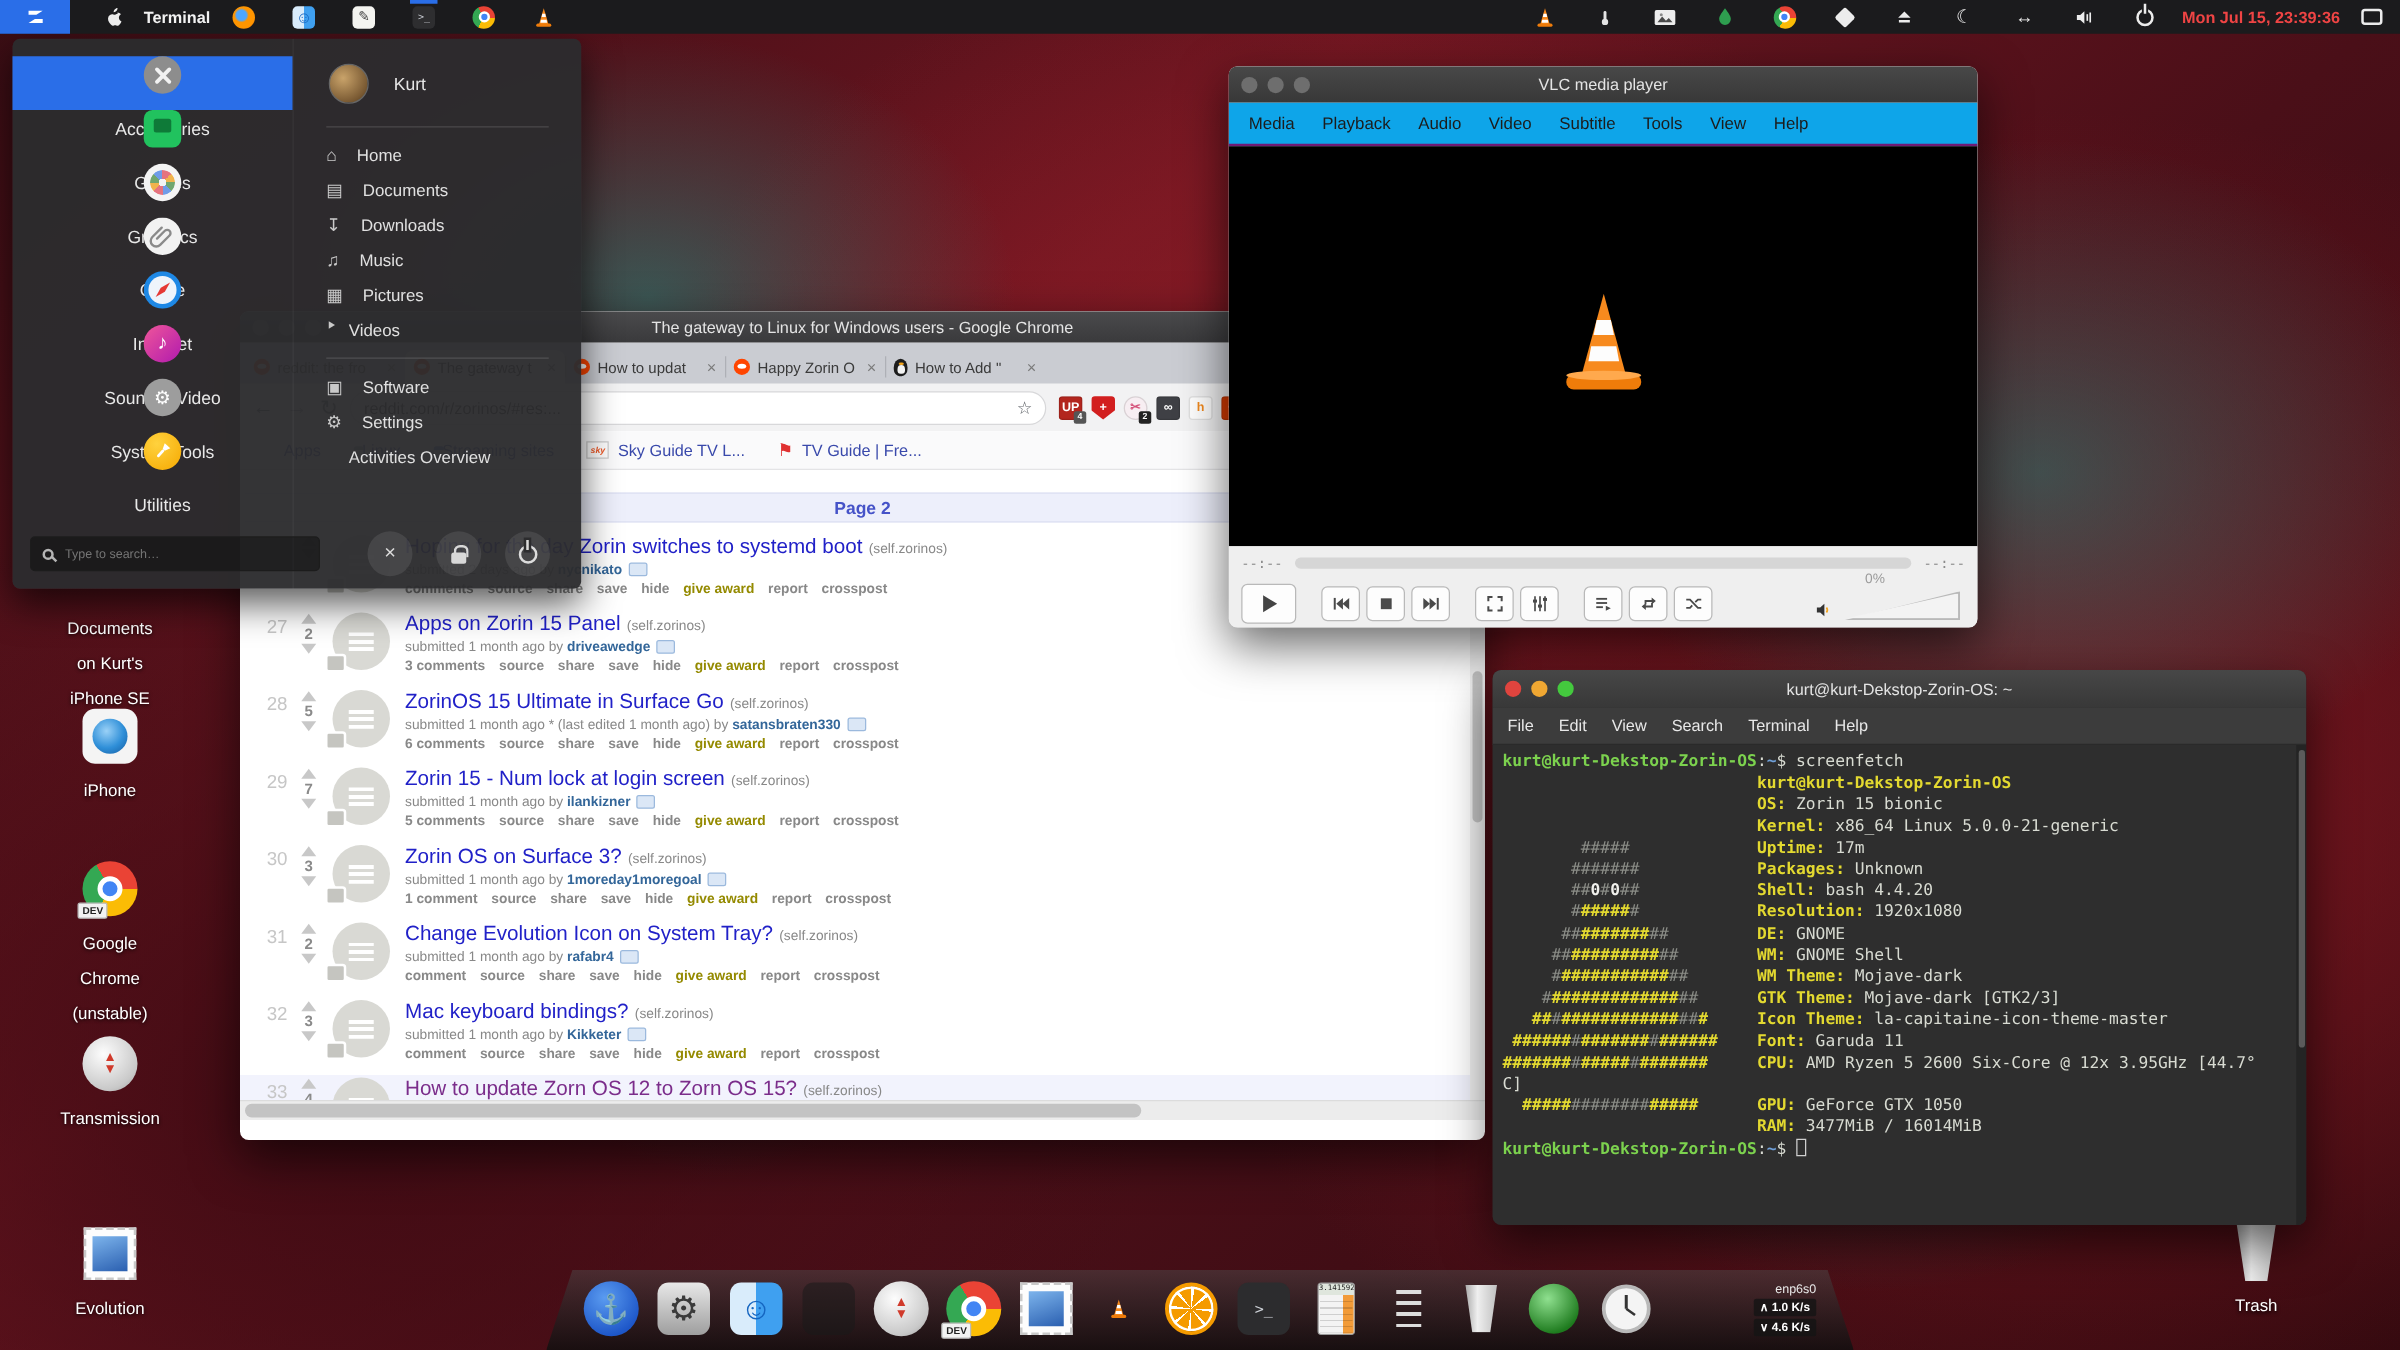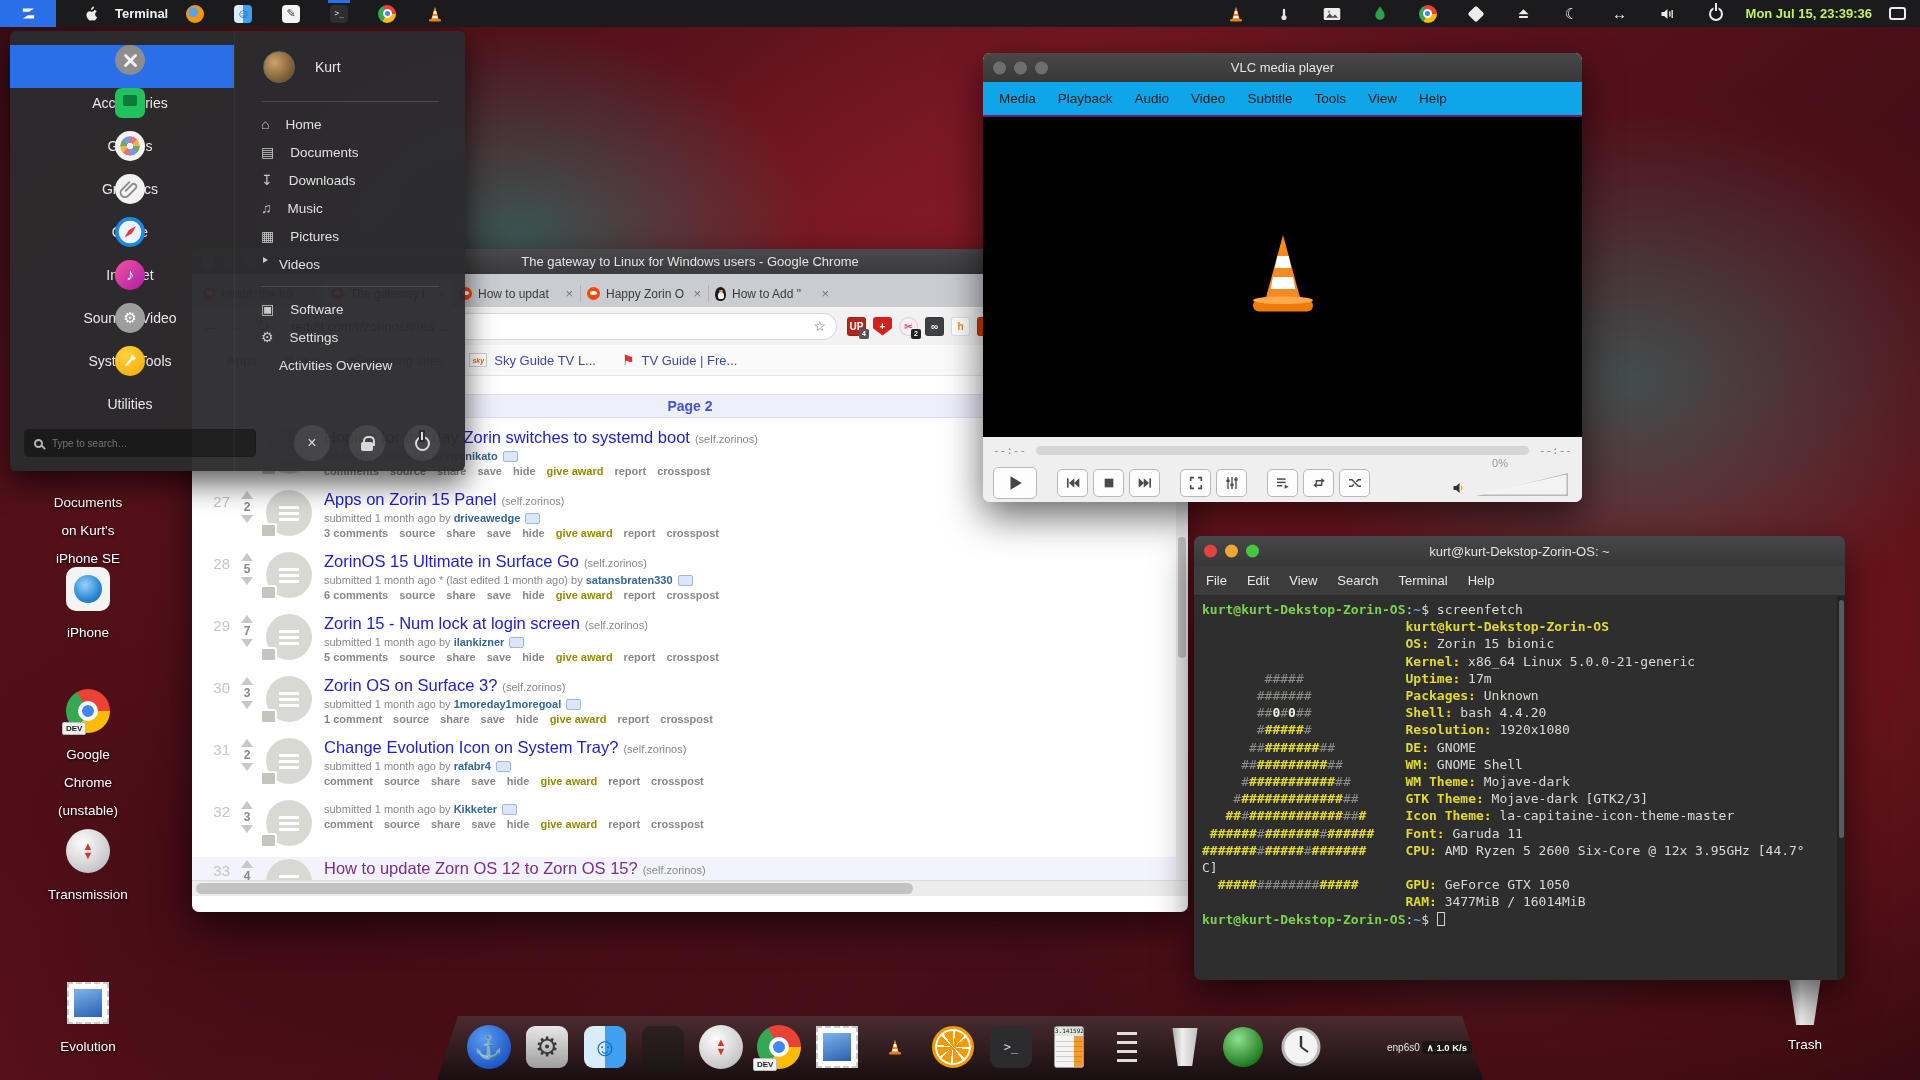--- a/index.html
+++ b/index.html
@@ -19,21 +19,21 @@
   }
   
   .topbar { position:absolute; left:0; top:0; width:1920px; height:27px; background:#1b1b1d; display:flex; align-items:center; z-index:60; color:#ececec; }
   .tb-zorin { width:56px; height:27px; background:#2a6ee8; display:flex; align-items:center; justify-content:center; }
   .tb-apple { margin-left:28px; display:flex; align-items:center; }
   .tb-appname { margin-left:16px; font-weight:bold; font-size:13px; color:#f2f2f2; }
   .tb-icons { display:flex; align-items:center; margin-left:14px; gap:22px; }
   .tb-ic { width:26px; height:27px; display:flex; align-items:center; justify-content:center; position:relative; }
   .tb-ic.active::before { content:""; position:absolute; top:0; left:2px; right:2px; height:3px; background:#2a6ee8; }
   .tb-right { margin-left:auto; display:flex; align-items:center; gap:17px; padding-right:14px; }
-  .tb-clock { font-size:13px; font-weight:bold; color:#bef264; white-space:nowrap; }
+  .tb-clock { font-size:13px; font-weight:bold; color:#ef4444; white-space:nowrap; }
   .glyph { font-size:15px; color:#ececec; line-height:1; }
   .ic-ff { width:18px; height:18px; border-radius:50%; background:radial-gradient(circle at 40% 40%, #4da6ff 0 26%, #ff9500 38% 68%, #e66000 100%); }
   .sq { width:18px; height:18px; border-radius:4px; display:flex; align-items:center; justify-content:center; font-size:11px; }
   .finder-sq { background:linear-gradient(90deg,#d9ecfb 0 50%, #3fa0f0 50%); color:#1565c0; font-size:13px; }
   .notes-sq { background:#f4f4f0; color:#444; font-size:11px; }
   .term-sq { background:#2e2e30; color:#cfd3da; font-size:8px; font-family:"DejaVu Sans Mono", monospace; }
   .ic-chrome { width:18px; height:18px; border-radius:50%; background:conic-gradient(from -30deg, #ea4335 0 120deg, #fbbc05 0 240deg, #34a853 0 360deg); display:flex; align-items:center; justify-content:center; }
   .chrome-hub { width:9px; height:9px; border-radius:50%; background:#4285f4; border:2px solid #fff; }
   .scr-rect { width:17px; height:13px; border:2px solid #ececec; border-radius:3px; }
   .i-dropbox { width:12px; height:12px; background:#ececec; transform:rotate(45deg); border-radius:2px; }
@@ -194,21 +194,21 @@
   .dk-dim { background:rgba(25,25,25,.55); }
   .dk-term { background:#2c2c2e; color:#d0d4da; font-family:"DejaVu Sans Mono", monospace; font-size:12px; }
   .clem { width:42px; height:42px; border-radius:50%; border:3px solid #f59b00; background:repeating-conic-gradient(#fff 0 9deg, #f59b00 9deg 45deg); box-shadow:inset 0 0 0 2px #fff; }
   .calc { width:30px; height:42px; background:#f6f6f6; border-radius:3px; border:1px solid #999; display:flex; flex-direction:column; overflow:hidden; }
   .calc-disp { height:9px; background:#dfe6dd; color:#222; font-size:6px; text-align:right; padding-right:1px; font-family:"DejaVu Sans Mono", monospace; }
   .calc-body { flex:1; background:linear-gradient(90deg,#f3f3f3 0 68%, #f29b38 68%); background-size:100% 100%; position:relative; }
   .calc-body::before { content:""; position:absolute; inset:1px; background:repeating-linear-gradient(#0000 0 4px, rgba(0,0,0,.15) 4px 5px); }
   .winlist { width:20px; height:30px; background:repeating-linear-gradient(#ddd 0 3px, #0000 3px 9px); }
   .dk-trash { width:30px; height:38px; background:linear-gradient(90deg,#9a9a9a,#efefef 40%,#b9b9b9); clip-path:polygon(8% 0,92% 0,74% 100%,26% 100%); }
   .orb { width:40px; height:40px; border-radius:50%; background:radial-gradient(circle at 38% 30%, #8fe08f, #1d7a1d 75%); }
-  .net-box { width:80px; display:flex; flex-direction:row; align-items:center; gap:2px; color:#fff;margin-left:36px; }
+  .net-box { width:80px; display:flex; flex-direction:column; align-items:flex-end; gap:2px; color:#fff;margin-left:36px; }
   .net-if { font-size:10px; color:#e8e8e8; margin-left:14px; }
   .net-chip { background:rgba(20,20,20,.8); border-radius:2px; font-size:9.5px; font-weight:bold; padding:1px 5px; white-space:nowrap; }
 </style>
 </head>
 <body>
 
 <div class="topbar">
   <span class="tb-zorin">
     <svg width="17" height="17" viewBox="0 0 24 24">
         <path fill="#fff" d="M4 5h16l-7.2 4.5H4zM20 19H4l7.2-4.5H20z"></path>
@@ -609,20 +609,21 @@
           <span class="rvotes">
             <span class="arr-up"></span>
             <span class="rscore">3</span>
             <span class="arr-down"></span>
           </span>
           <span class="rthumb">
             <span class="thumb-lines"></span>
             <span class="thumb-sub"></span>
           </span>
           <div class="rbody">
+            <div><a class="rtitle">Mac keyboard bindings?</a><span class="rdomain">(self.zorinos)</span></div>
             <div class="rsub">submitted 1 month ago by <a>Kikketer</a><span class="tail"></span></div>
             <div class="racts">
               <a>comment</a>
               <a class="">source</a>
               <a class="">share</a>
               <a class="">save</a>
               <a class="">hide</a>
               <a class="gold">give award</a>
               <a class="">report</a>
               <a class="">crosspost</a>

